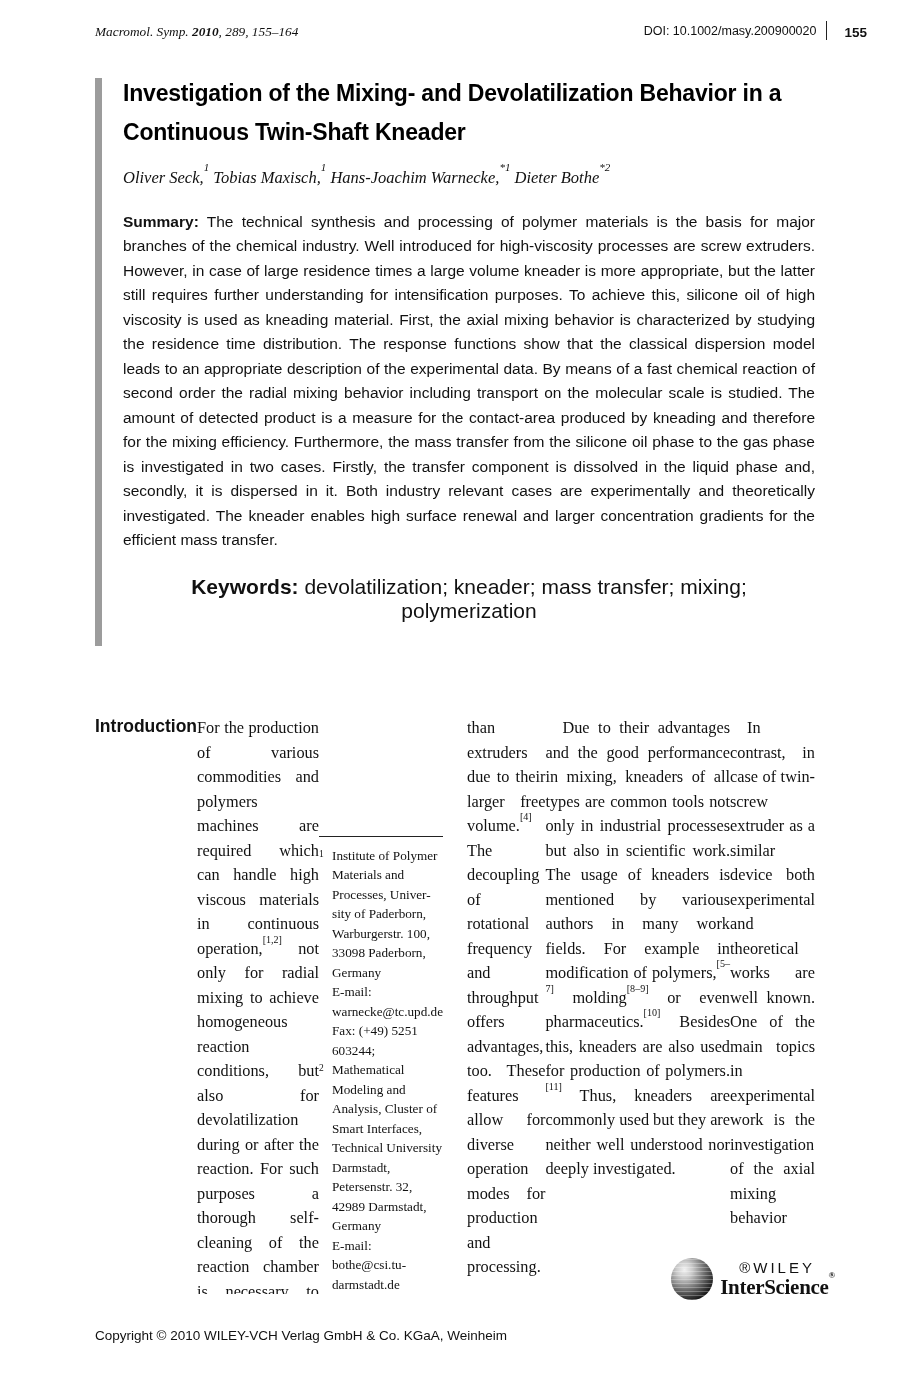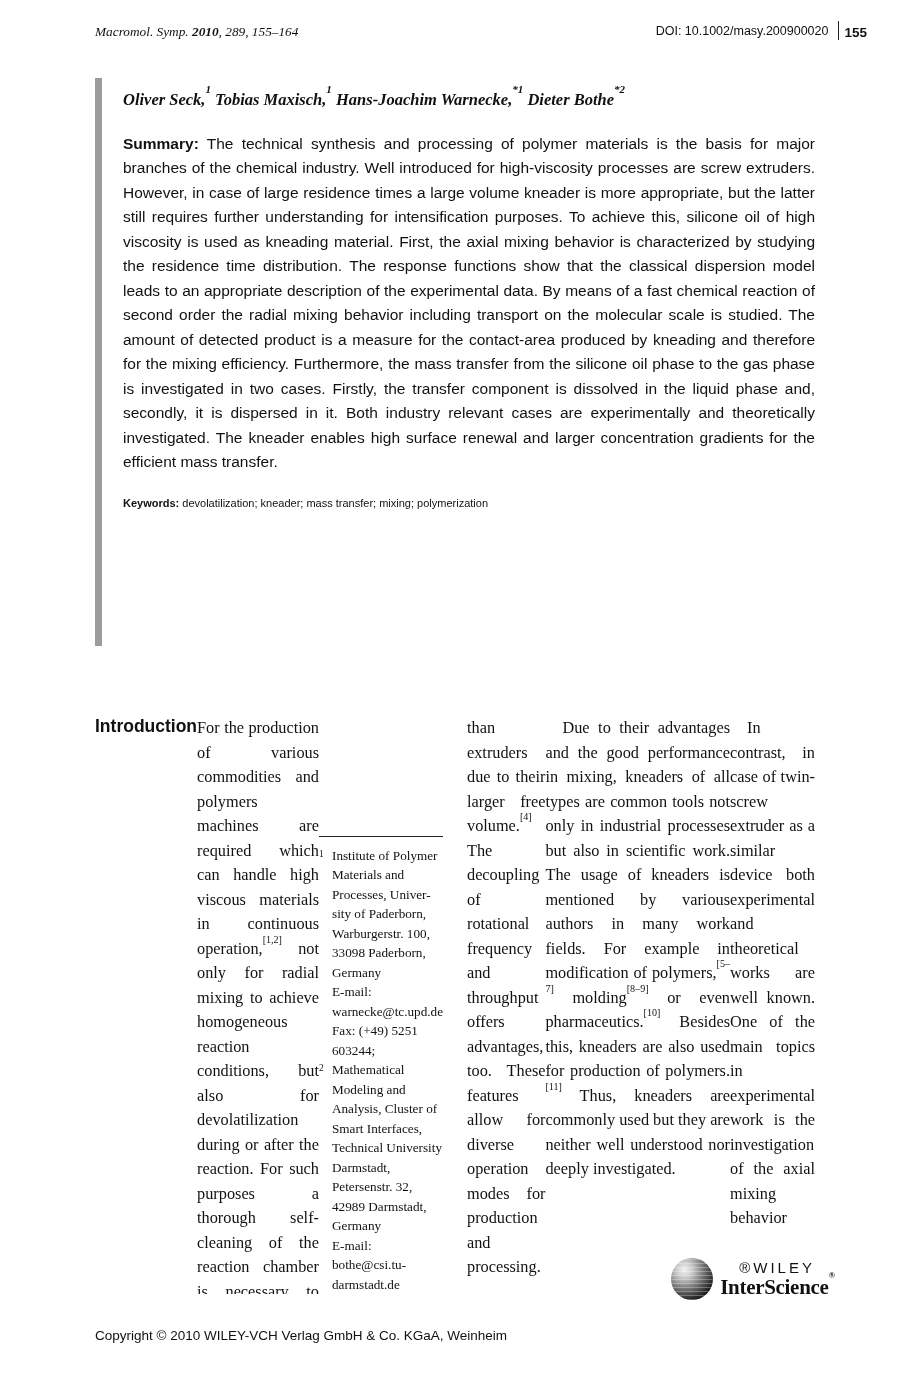--- a/index.html
+++ b/index.html
@@ -8,35 +8,35 @@
   .page { position:relative; width:905px; height:1388px; overflow:hidden; }
 
   
   .runhead { position:absolute; left:95px; top:24px; width:772px;
              display:flex; justify-content:space-between; align-items:flex-start;
              font-size:13.3px; }
   .cite { font-style:italic; }
   .cite b { font-weight:bold; }
   .head-right { display:flex; align-items:flex-start; gap:10px;
                 font-family:"Liberation Sans", sans-serif; font-size:12.5px; }
-  .pagenum-wrap { display:flex; align-items:flex-end; gap:5px; }
+  .pagenum-wrap { display:flex; align-items:flex-end; gap:17px; }
   .pagenum-bar { width:1px; height:19px; background:#222; display:inline-block; margin-top:-3px; }
   .pagenum { font-weight:bold; font-size:13.5px; font-family:"Liberation Sans", sans-serif; }
 
   
   .accent-bar { position:absolute; left:95px; top:78px; width:7px; height:568px; background:#9c9c9c; }
   .feature { position:absolute; left:123px; top:74px; width:692px; }
   .title { font-family:"Liberation Sans", sans-serif; font-weight:bold;
            font-size:23px; line-height:39px; color:#000; letter-spacing:-0.2px; }
-  .authors { margin-top:14px; font-style:italic; font-size:16.5px;font-weight:bold; }
+  .authors { margin-top:14px; font-style:italic; font-size:16.5px; }
   .authors sup { font-size:11px; position:relative; top:-5px; font-style:italic; }
   .summary { margin-top:22px; font-family:"Liberation Sans", sans-serif;
              font-size:15.5px; line-height:24.5px; text-align:justify; }
   .summary .lbl { font-weight:bold; }
-  .keywords { margin-top:22px; font-family:"Liberation Sans", sans-serif; font-size:11px; }
+  .keywords { margin-top:22px; font-family:"Liberation Sans", sans-serif; font-size:21px;text-align:center; }
   .keywords .lbl { font-weight:bold; }
 
   
   .columns { position:absolute; left:95px; top:716px; width:720px; height:578px;
              display:flex; gap:24px; overflow:hidden; }
   .col { width:348px; display:flex; }
   .sec-heading { font-family:"Liberation Sans", sans-serif; font-weight:bold;
                  font-size:17.5px; margin-bottom:24px; }
   .body-par { font-size:16.3px; line-height:24.5px; text-align:justify; }
   .body-par sup { font-size:0.62em; position:relative; top:-0.45em; line-height:0; }
@@ -76,20 +76,21 @@
       <span class="pagenum-wrap">
         <span class="pagenum-bar"></span>
         <span class="pagenum">155</span>
       </span>
     </span>
   </div>
 
   <div class="accent-bar"></div>
 
   <div class="feature">
+    <div class="title">Investigation of the Mixing- and Devolatilization Behavior in a Continuous Twin-Shaft Kneader</div>
 
     <div class="authors">
       <span>Oliver Seck,</span><sup>1</sup>
       <span>Tobias Maxisch,</span><sup>1</sup>
       <span>Hans-Joachim Warnecke,</span><sup>*1</sup>
       <span>Dieter Bothe</span><sup>*2</sup>
     </div>
 
     <div class="summary">
       <span class="lbl">Summary:</span>

